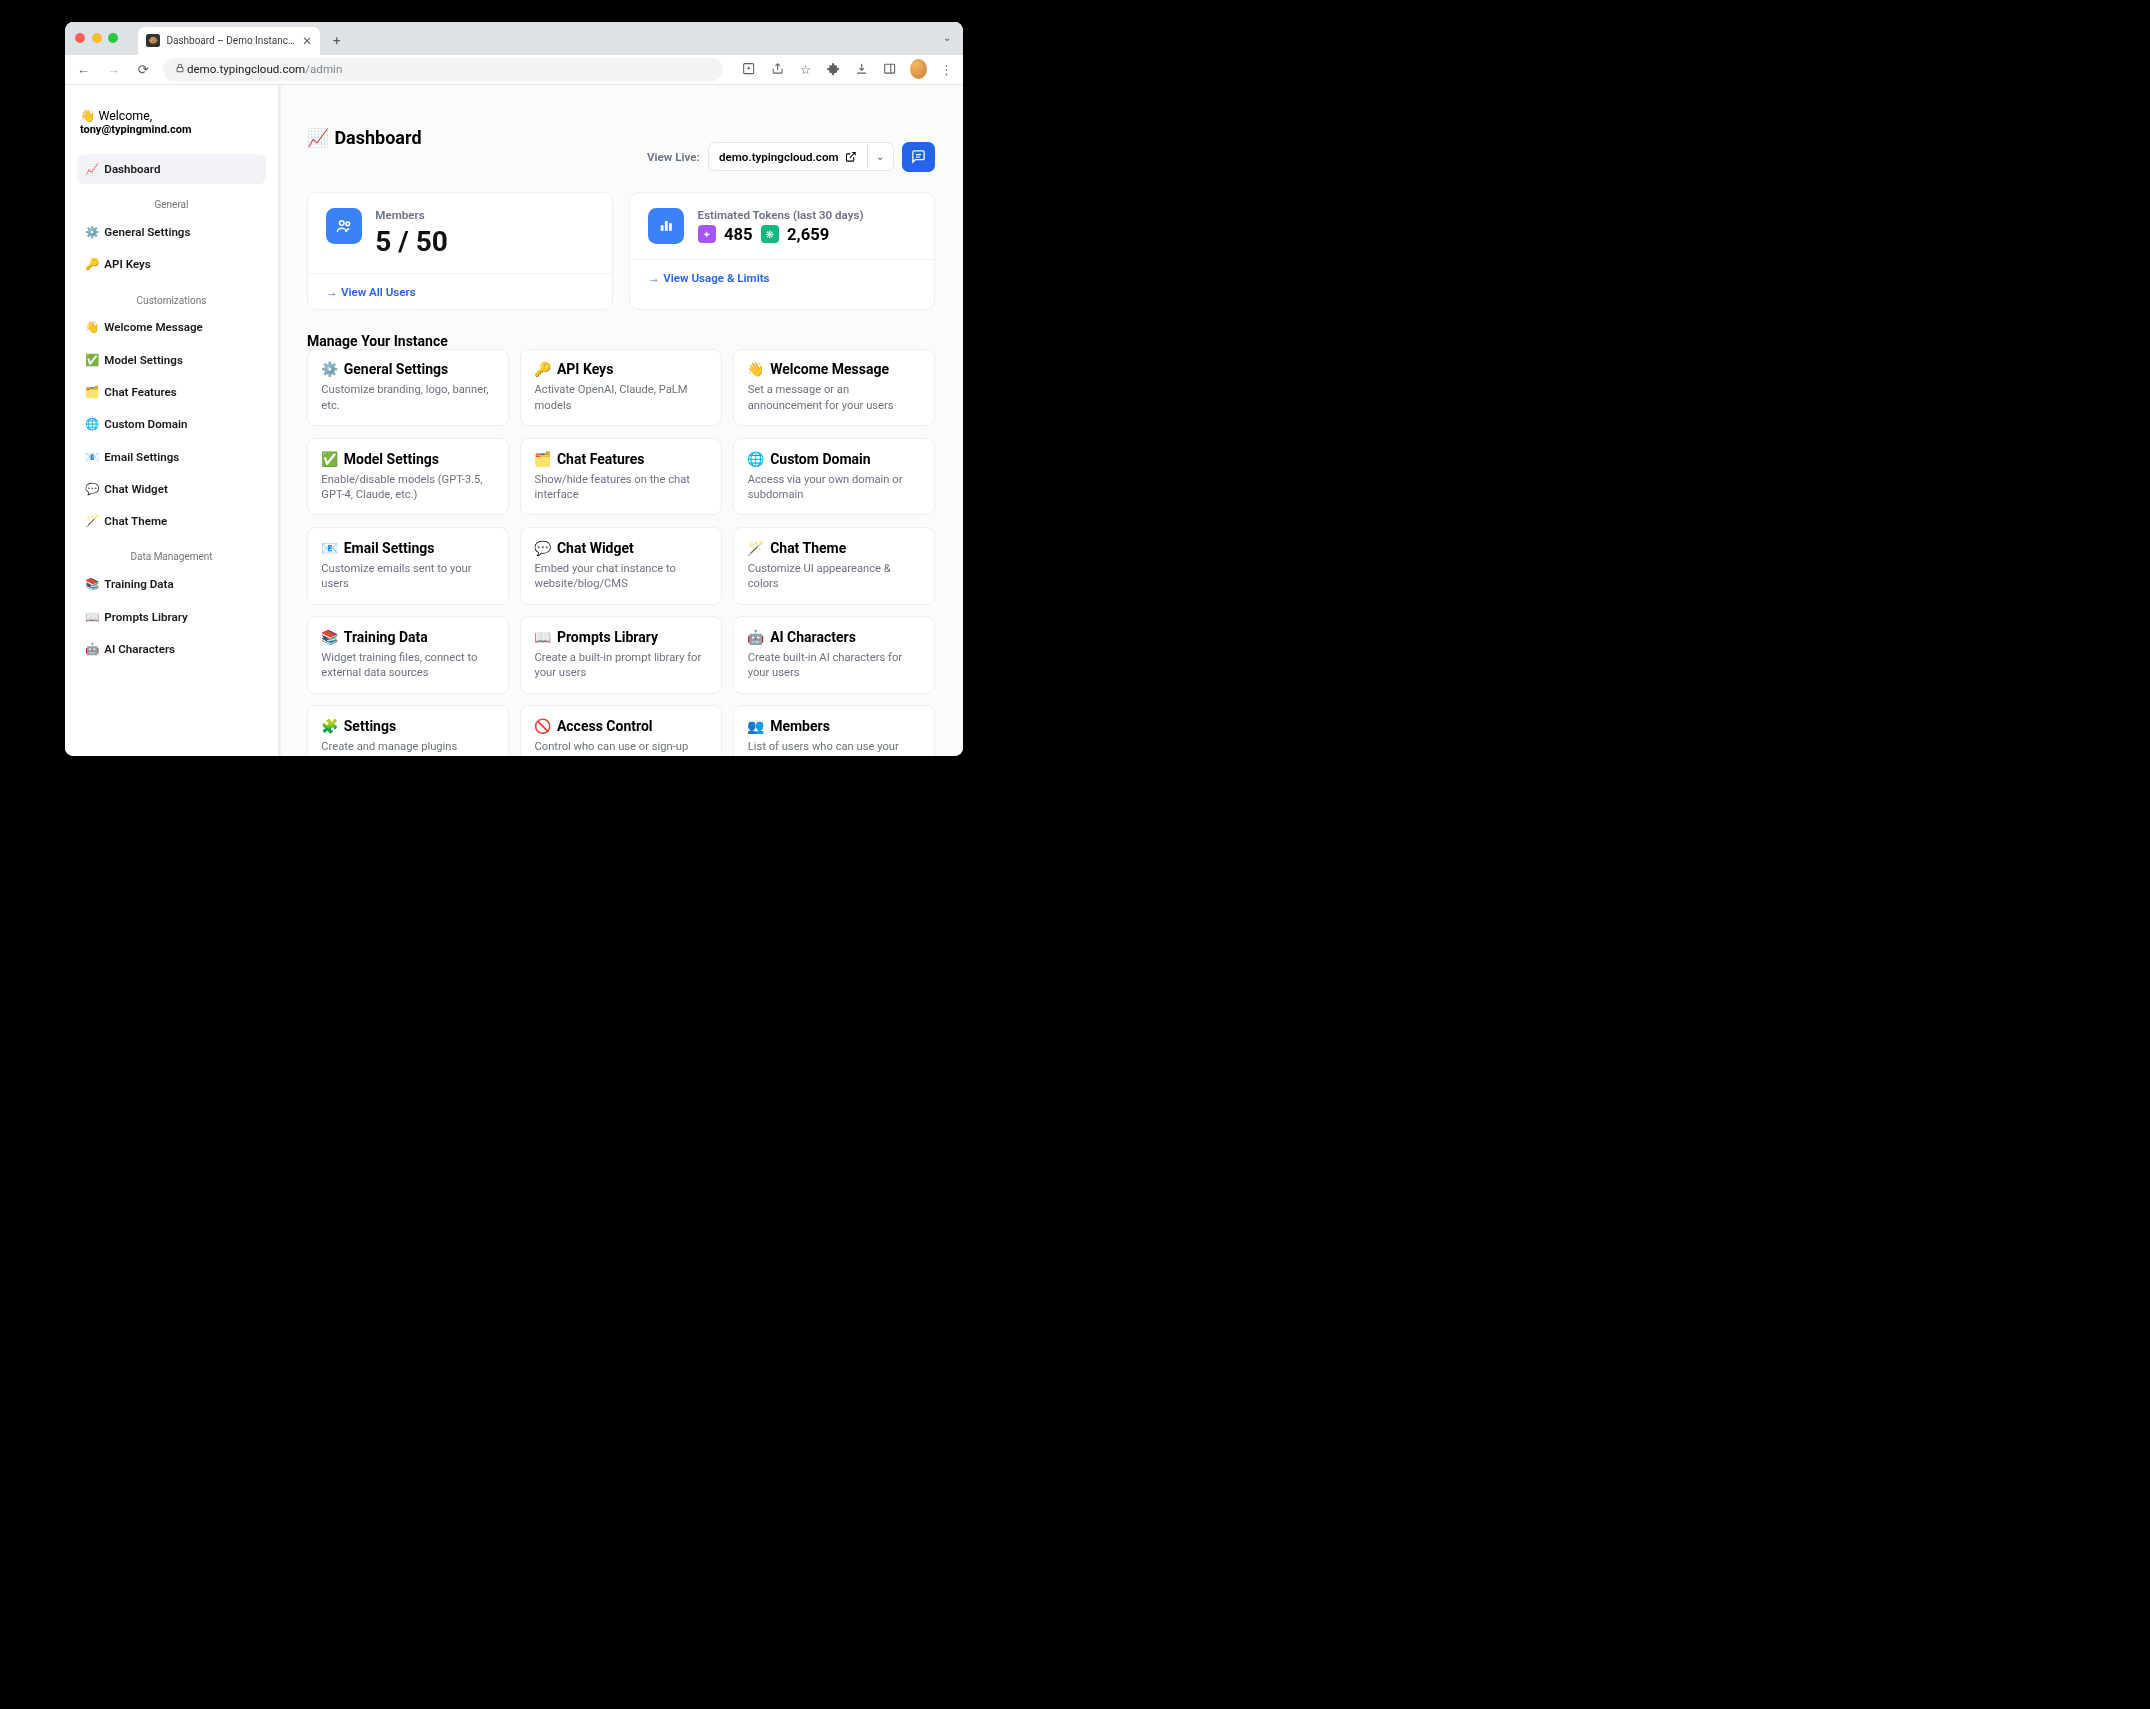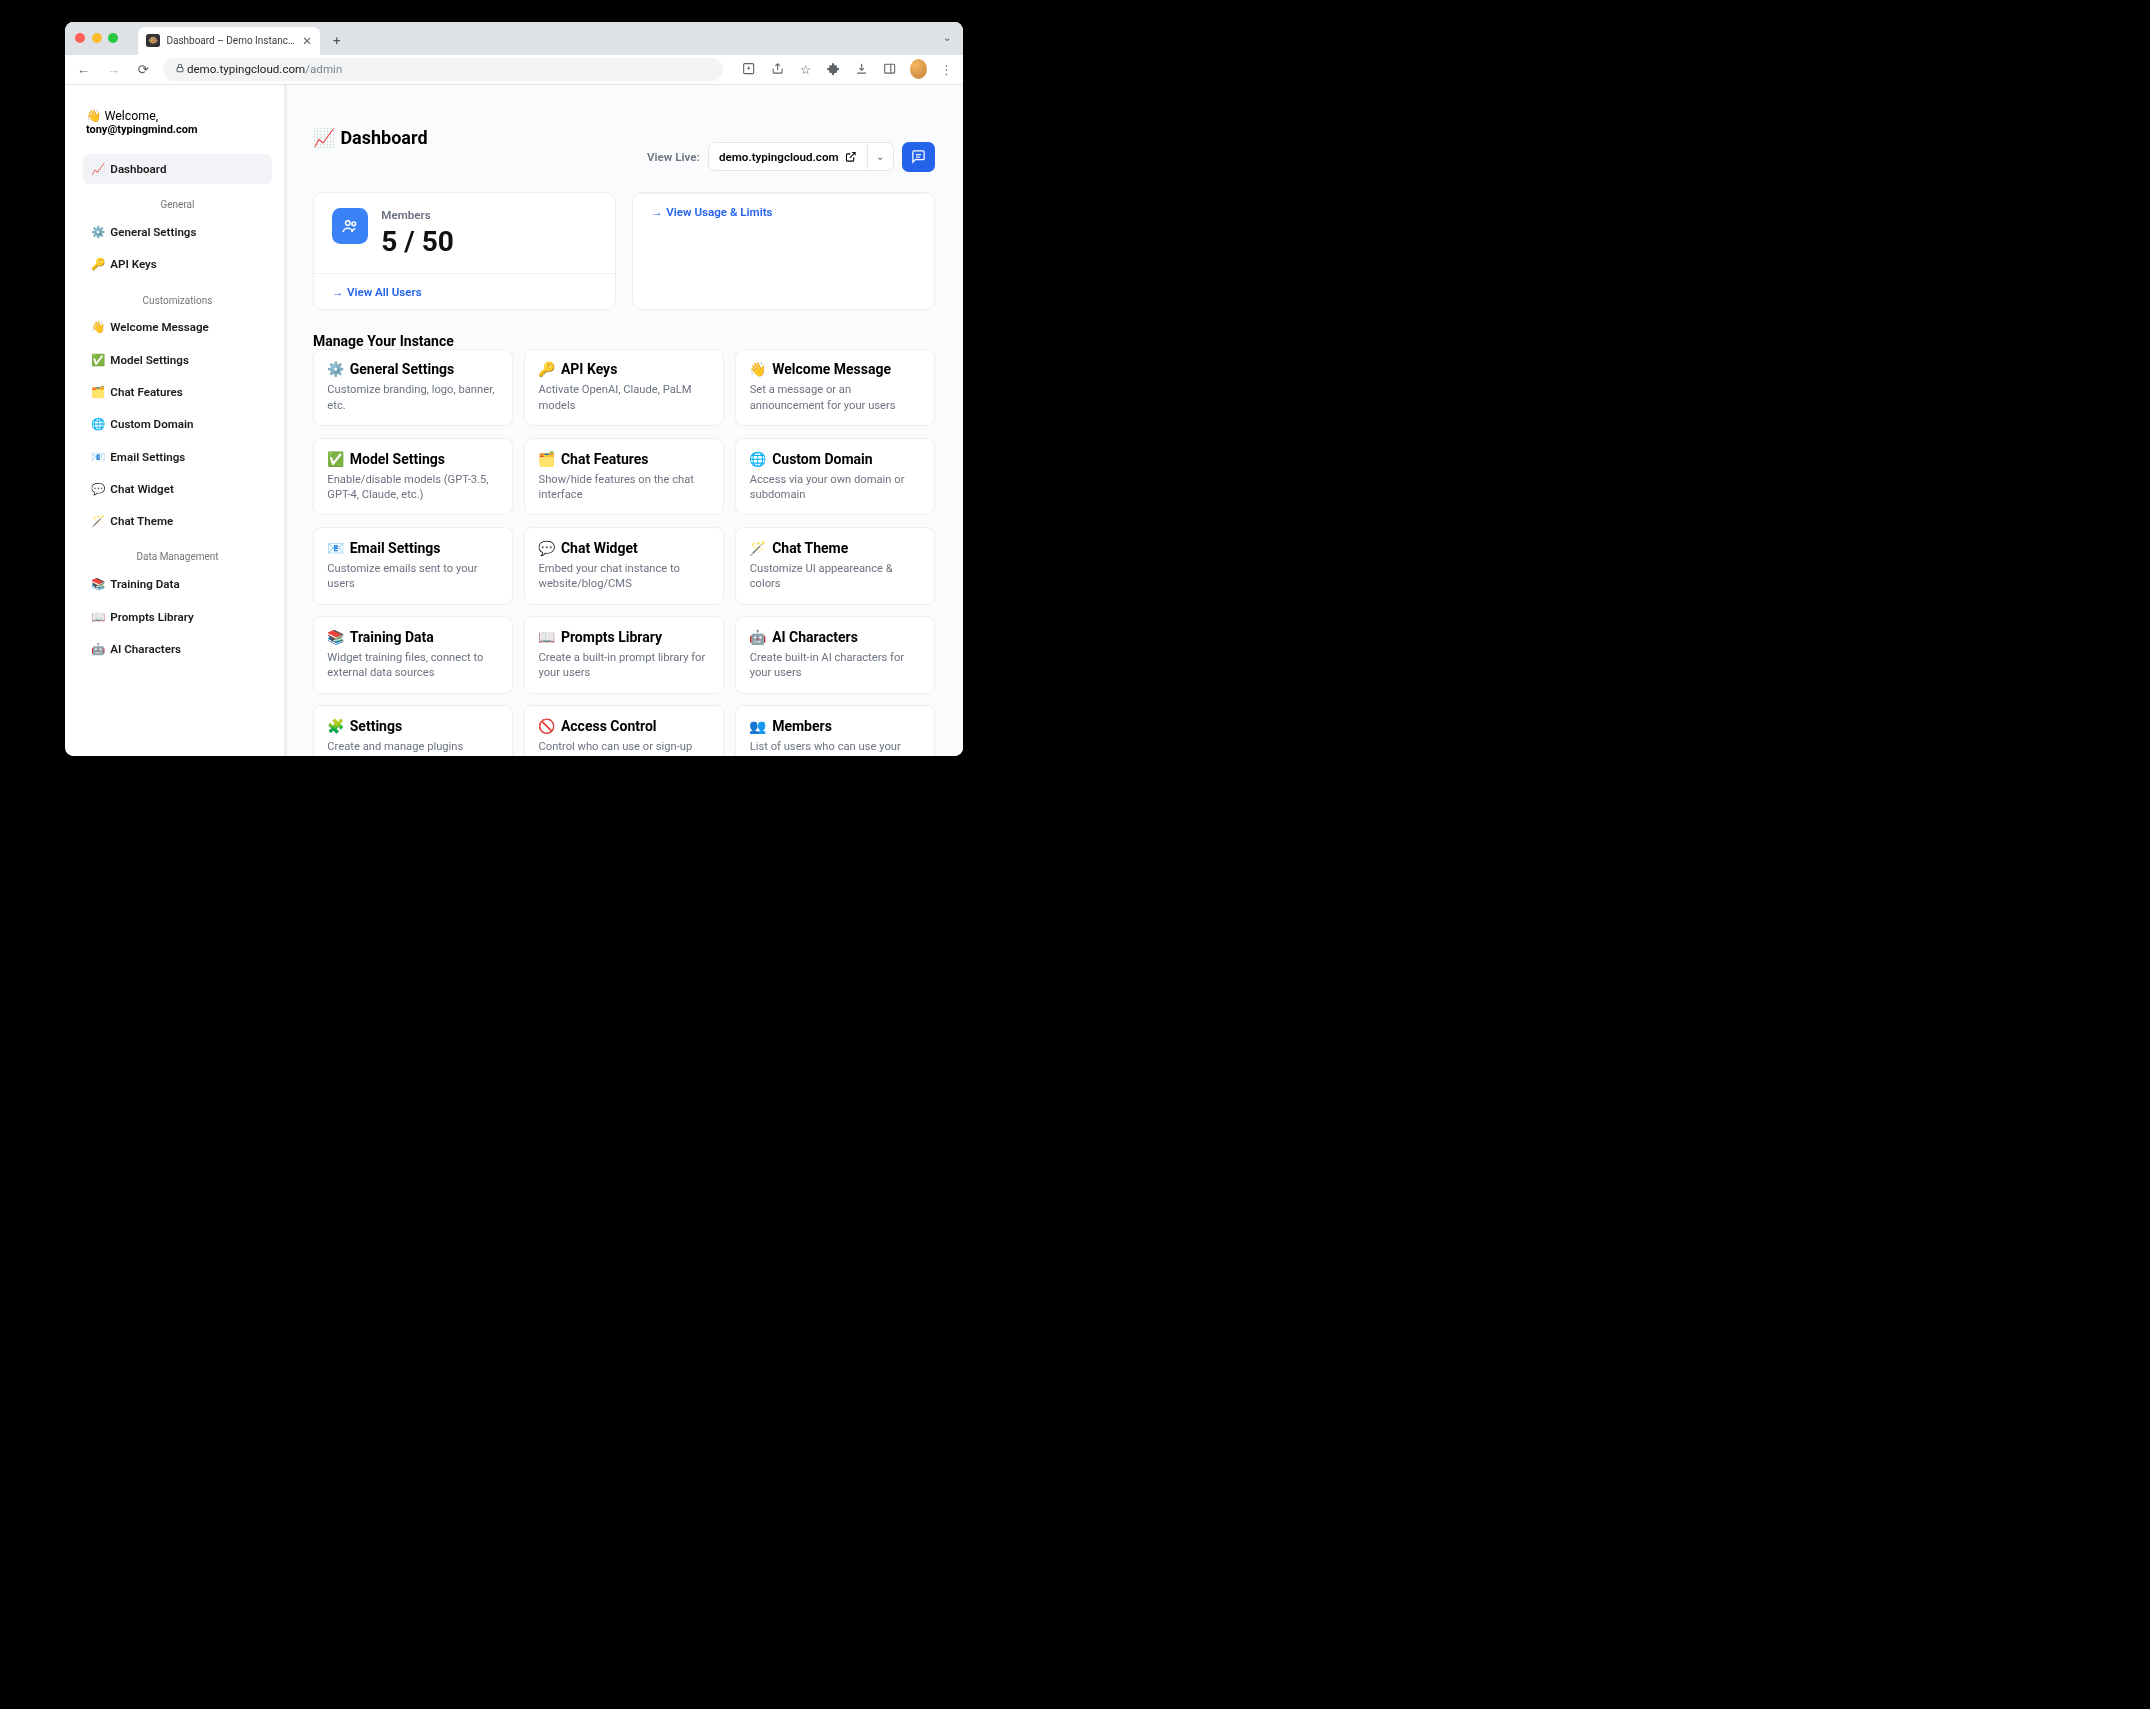--- a/index.html
+++ b/index.html
@@ -85,21 +85,20 @@
     
     .app { display:flex; height: calc(100% - 63px); }
     
     
     .sidebar {
       width: 214px;
       background: #fff;
       border-right: 0.8px solid #eee;
       padding: 23px 11.6px 0;
       overflow-y: auto;
-      margin-left: 6px;
     }
     .welcome { margin-bottom: 18px; padding: 0 3.3px; }
     .welcome-line1 { font-size: 12.4px; display:flex; align-items:center; gap:3.3px; }
     .welcome-email { font-weight: 700; font-size: 11px; }
     
     .nav-item {
       display: flex;
       align-items: center;
       gap: 5px;
       padding: 8.3px 8.3px;
@@ -330,20 +329,38 @@
               <div class="stat-label">Members</div>
               <div class="stat-value">5 / 50</div>
             </div>
           </div>
           <div class="stat-footer">
             <span class="stat-link">→ <span>View All Users</span></span>
           </div>
         </div>
 
         <div class="stat-card">
+          <div class="stat-body">
+            <div class="stat-icon blue">
+              <svg width="16.6" height="16.6" viewBox="0 0 24 24" fill="currentColor">
+                  <rect x="4" y="12" width="4" height="8"></rect>
+                  <rect x="10" y="6" width="4" height="14"></rect>
+                  <rect x="16" y="9" width="4" height="11"></rect>
+                </svg>
+            </div>
+            <div>
+              <div class="stat-label">Estimated Tokens (last 30 days)</div>
+              <div class="stat-tokens">
+                <span class="token-badge purple">✦</span>
+                <span class="token-num">485</span>
+                <span class="token-badge green">❋</span>
+                <span class="token-num">2,659</span>
+              </div>
+            </div>
+          </div>
           <div class="stat-footer">
             <span class="stat-link">→ <span>View Usage &amp; Limits</span></span>
           </div>
         </div>
       </div>
 
       <div class="section-title">Manage Your Instance</div>
       <div class="card-grid" id="card-grid">
           <div class="manage-card">
             <div class="manage-title">

